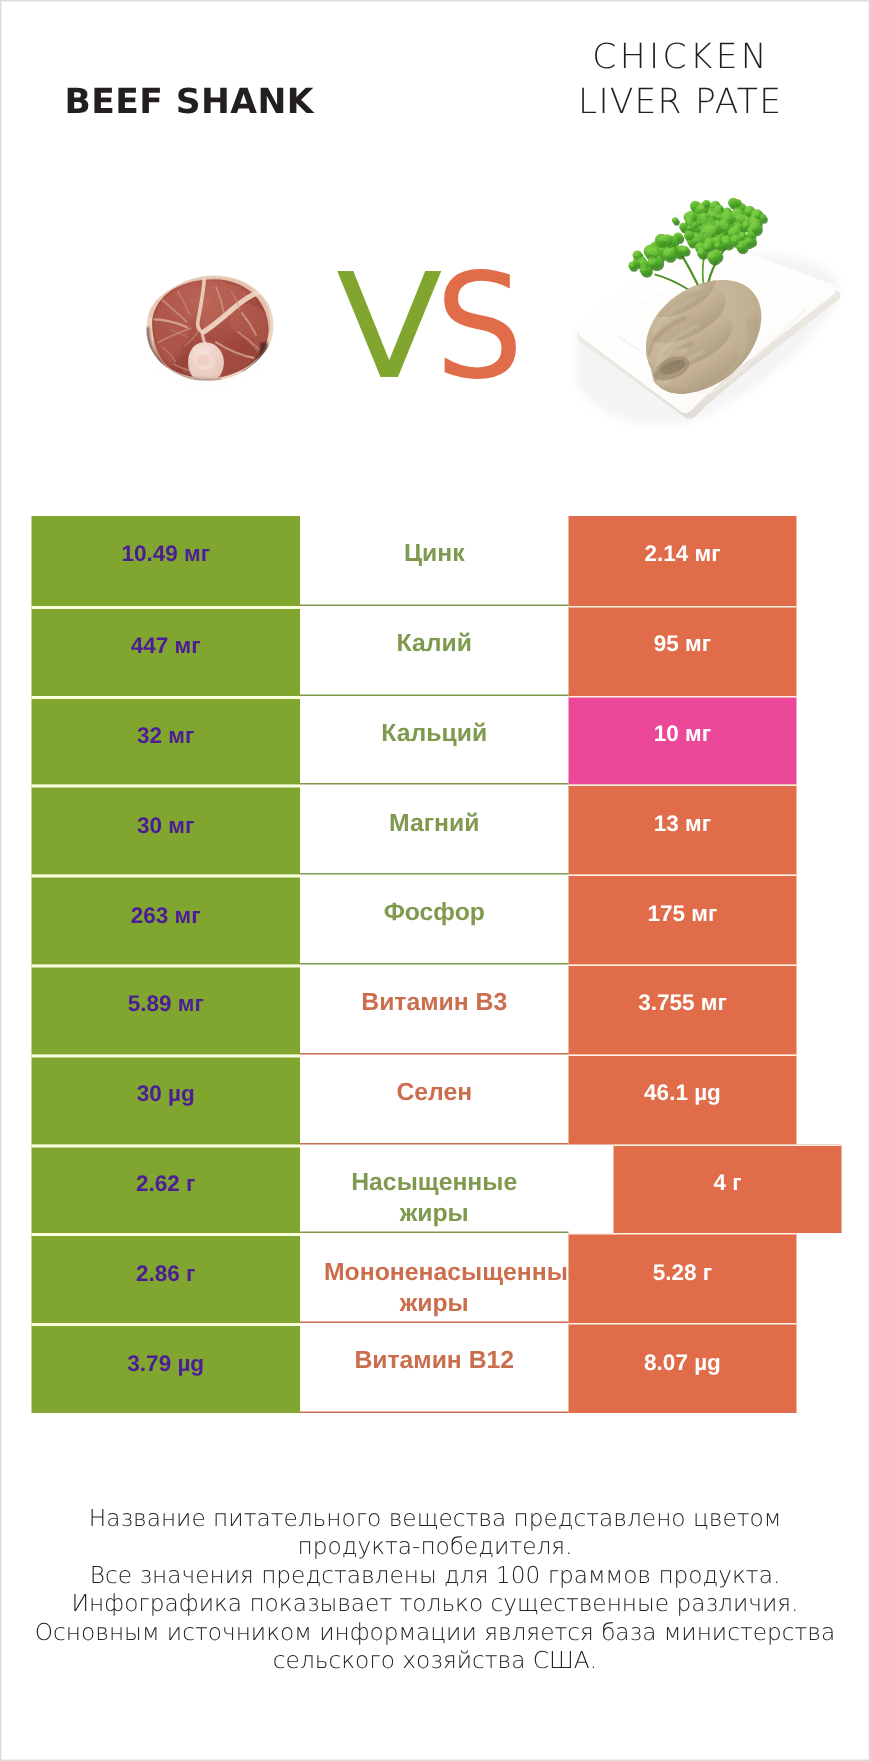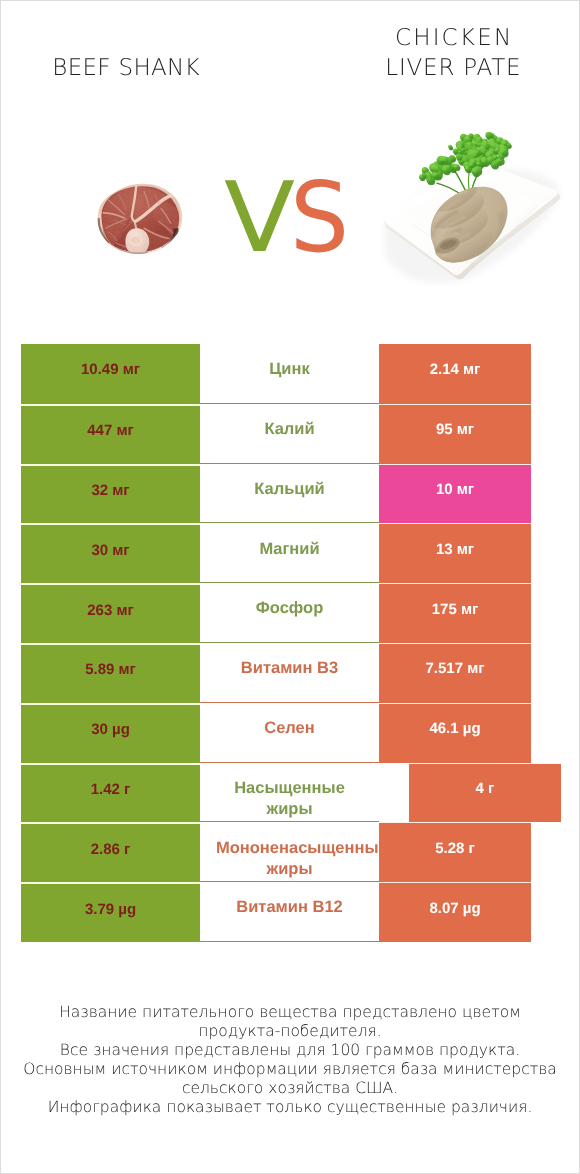--- a/index.html
+++ b/index.html
@@ -5,21 +5,21 @@
 <style>
 html,body{margin:0;padding:0;}
   body{width:580px;height:1174px;background:#ffffff;font-family:"Liberation Sans",sans-serif;overflow:hidden;-webkit-font-smoothing:antialiased;text-rendering:geometricPrecision;}
   .page{position:relative;width:580px;height:1174px;background:#fff;overflow:hidden;}
   .page-border{position:absolute;left:0;top:0;width:580px;height:1174px;box-sizing:border-box;border:1px solid #dcdcdc;pointer-events:none;z-index:5;}
 
   
   .hdr{position:absolute;left:0;top:0;width:580px;height:110px;}
   .title{position:absolute;font-family:"DejaVu Sans",sans-serif;font-weight:200;
          color:#231f20;font-size:23px;line-height:30px;text-align:center;white-space:nowrap;}
-  .title-left{left:0;width:252px;top:52.8px;letter-spacing:0.3px;text-indent:0.3px;}
+  .title-left{left:0;width:252px;top:52.8px;letter-spacing:0.3px;text-indent:0.3px;font-weight:bold;}
   .title-right{left:341px;width:224px;top:22.8px;}
   .title-right .ln1{letter-spacing:2.2px;text-indent:2.2px;}
   .title-right .ln2{letter-spacing:0.8px;text-indent:0.8px;}
 
   
   .hero{position:absolute;left:0;top:0px;width:488px;height:330px;}
   .vs{position:absolute;left:224px;top:180.5px;height:74px;
       font-size:97px;line-height:74px;font-weight:400;letter-spacing:0px;
       font-family:"DejaVu Sans",sans-serif;white-space:nowrap;}
   .vs span{display:inline-block;line-height:74px;}
@@ -31,21 +31,21 @@
   .photo{position:absolute;}
   .photo-left{left:85px;top:177px;width:108px;height:82px;}
   .photo-right{left:381px;top:130px;width:186px;height:157px;}
   .photo svg{display:block;width:100%;height:100%;}
   
   .table{position:absolute;left:0;top:344px;width:580px;}
   .row{position:relative;height:59.8px;}
   .cell{position:absolute;top:0;height:59.8px;box-sizing:border-box;text-align:center;
         font-weight:700;font-family:"Liberation Sans",sans-serif;}
   .cell > span{display:block;position:absolute;left:0;right:0;}
-  .cell-left{left:21px;width:179px;color:#7f1d1d;font-size:15px;}
+  .cell-left{left:21px;width:179px;color:#4c1d95;font-size:15px;}
   .cell-left > span{top:16.5px;}
   .cell-right{left:379px;width:152px;color:#fff;font-size:15px;padding-left:12px;}
   .cell-right > span{top:16.5px;}
   .cell-mid{left:200px;width:179px;font-size:16.5px;line-height:21px;}
   .cell-mid > span{top:15.2px;left:16px;right:16px;}
   .row + .row .cell-left{border-top:2px solid #a21caf;}
   .row + .row .cell-right{border-top:1px solid #fff2e4;}
   .cell-mid{border-bottom:1px solid;}
 
 
@@ -669,37 +669,37 @@
         </div>
       </div>
       <div class="row">
         <div class="cell cell-left" style="background: rgb(128, 166, 47); border-top-color: rgb(248, 255, 220);">
           <span>5.89 мг</span>
         </div>
         <div class="cell cell-mid" style="color:#cb6e4e;border-bottom-color:#cb6e4e">
           <span>Витамин B3</span>
         </div>
         <div class="cell cell-right" style="background: rgb(224, 108, 73); border-top-color: rgb(255, 242, 228);">
-          <span>7.517 мг</span>
+          <span>3.755 мг</span>
         </div>
       </div>
       <div class="row">
         <div class="cell cell-left" style="background: rgb(128, 166, 47); border-top-color: rgb(248, 255, 220);">
           <span>30 µg</span>
         </div>
         <div class="cell cell-mid" style="color:#cb6e4e;border-bottom-color:#cb6e4e">
           <span>Селен</span>
         </div>
         <div class="cell cell-right" style="background: rgb(224, 108, 73); border-top-color: rgb(255, 242, 228);">
           <span>46.1 µg</span>
         </div>
       </div>
       <div class="row">
         <div class="cell cell-left" style="background: rgb(128, 166, 47); border-top-color: rgb(248, 255, 220);">
-          <span>1.42 г</span>
+          <span>2.62 г</span>
         </div>
         <div class="cell cell-mid" style="color:#7f9a4f;border-bottom-color:#7f9a4f">
           <span>Насыщенные жиры</span>
         </div>
         <div class="cell cell-right" style="background: rgb(224, 108, 73); border-top-color: rgb(255, 242, 228); margin-left: 30px;">
           <span>4 г</span>
         </div>
       </div>
       <div class="row">
         <div class="cell cell-left" style="background: rgb(128, 166, 47); border-top-color: rgb(248, 255, 220);">
@@ -721,16 +721,16 @@
         </div>
         <div class="cell cell-right" style="background: rgb(224, 108, 73); border-top-color: rgb(255, 242, 228);">
           <span>8.07 µg</span>
         </div>
       </div>
     </div>
 
   <div class="footer" id="footer-notes" style="color: rgb(35, 35, 35);">
       <p class="w1">Название питательного вещества представлено цветом продукта-победителя.</p>
       <p>Все значения представлены для 100 граммов продукта.</p>
+      <p>Инфографика показывает только существенные различия.</p>
       <p>Основным источником информации является база министерства сельского хозяйства США.</p>
-      <p>Инфографика показывает только существенные различия.</p>
     </div>
 </div>
 
 </body></html>

